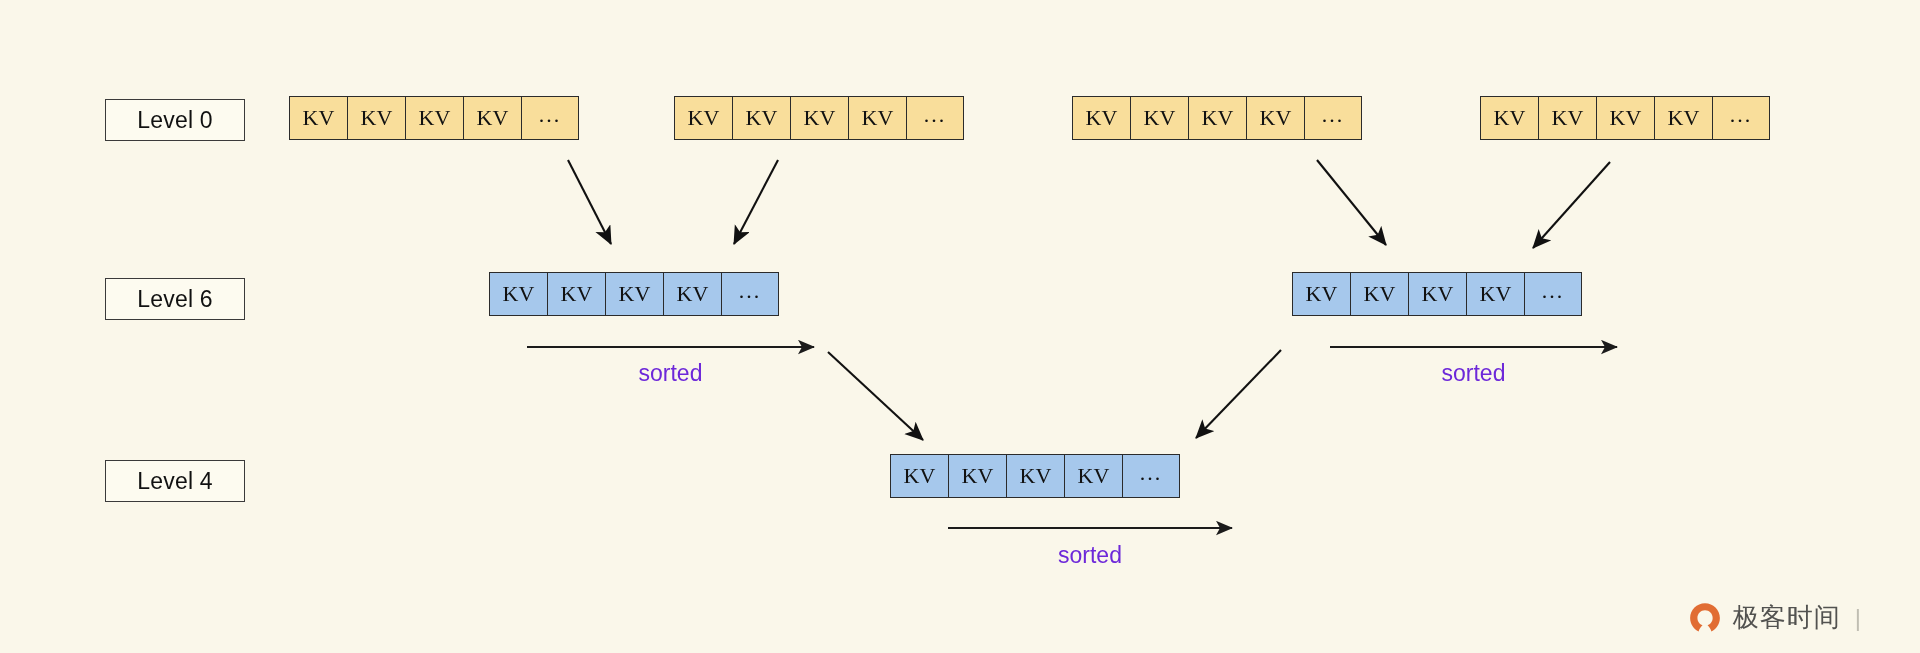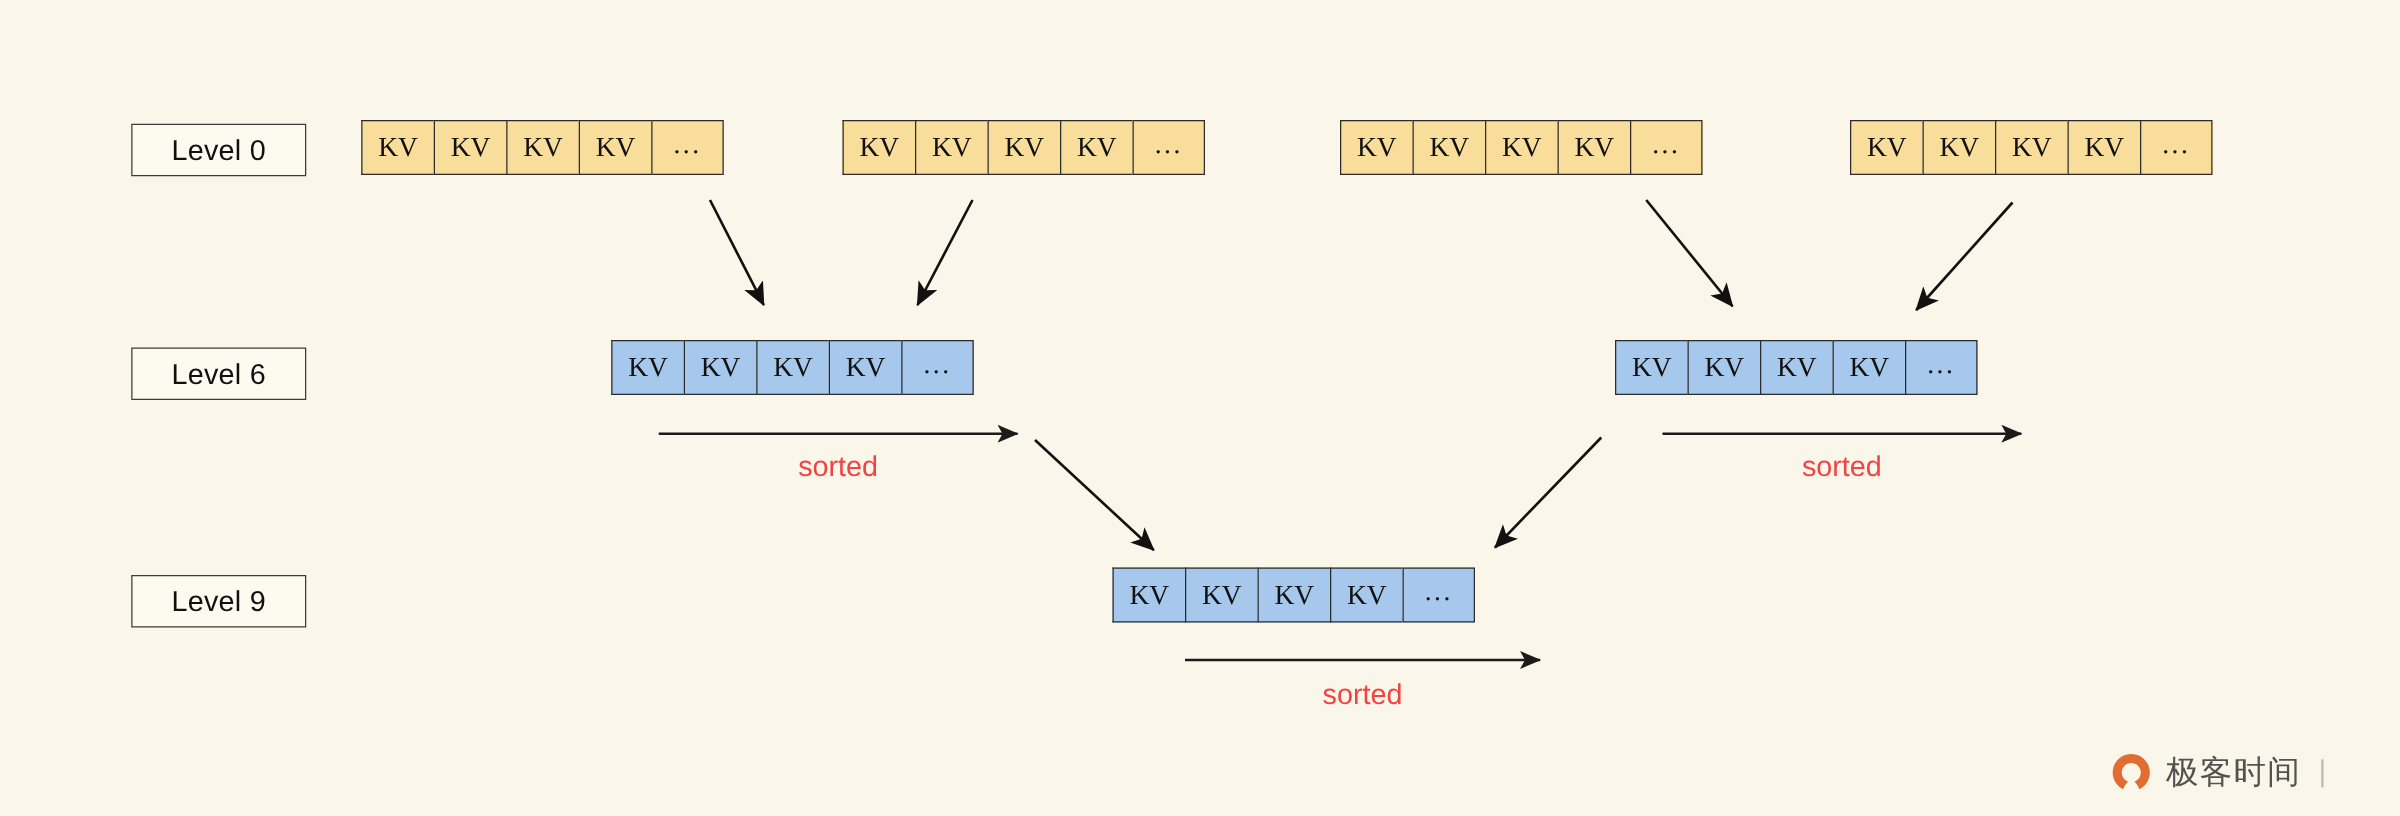--- a/index.html
+++ b/index.html
@@ -59,21 +59,21 @@
   }
   .kv-cell:last-child {
     border-right-width: 1.5px;
   }
   .kv-group.yellow .kv-cell { background: #F9DE9B; }
   .kv-group.blue   .kv-cell { background: #A6C8EC; }
   .kv-cell.ellipsis { letter-spacing: 2px; padding-bottom: 7px; }
   .sorted-text {
     position: absolute;
     font-size: 23px;
-    color: #ef4444;
+    color: #6d28d9;
     white-space: nowrap;
     text-align: center;
   }
   
   #arrows {
     position: absolute;
     left: 0; top: 0;
     width: 1920px;
     height: 653px;
     pointer-events: none;
@@ -210,21 +210,21 @@
   <div class="kv-group blue" style="left:1292px; top:272px;">
     <div class="kv-cell">KV</div>
     <div class="kv-cell">KV</div>
     <div class="kv-cell">KV</div>
     <div class="kv-cell">KV</div>
     <div class="kv-cell ellipsis">...</div>
   </div>
 
   <div class="sorted-text" style="left:1330px; top:360px; width:287px;">sorted</div>
 
-  <div class="level-label" style="left:105px; top:460px;">Level 9</div>
+  <div class="level-label" style="left:105px; top:460px;">Level 4</div>
 
   <div class="kv-group blue" style="left:890px; top:454px;">
     <div class="kv-cell">KV</div>
     <div class="kv-cell">KV</div>
     <div class="kv-cell">KV</div>
     <div class="kv-cell">KV</div>
     <div class="kv-cell ellipsis">...</div>
   </div>
 
   <div class="sorted-text" style="left:948px; top:542px; width:284px;">sorted</div>

